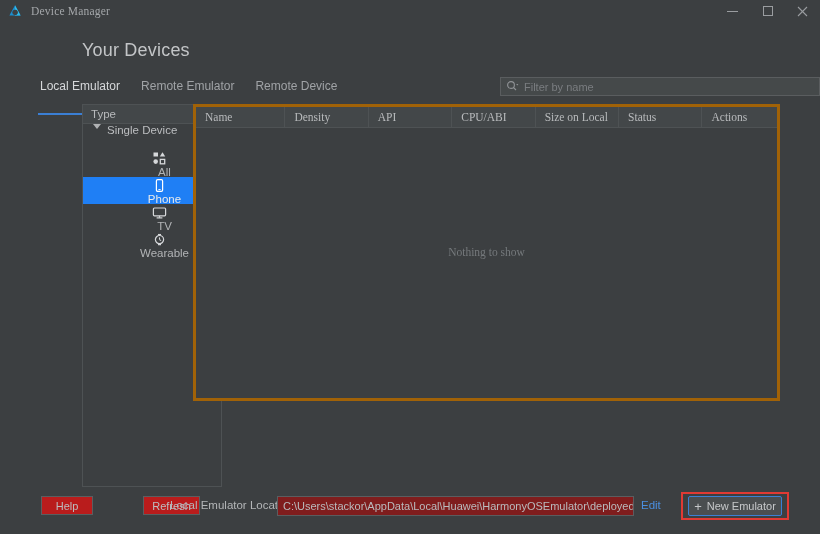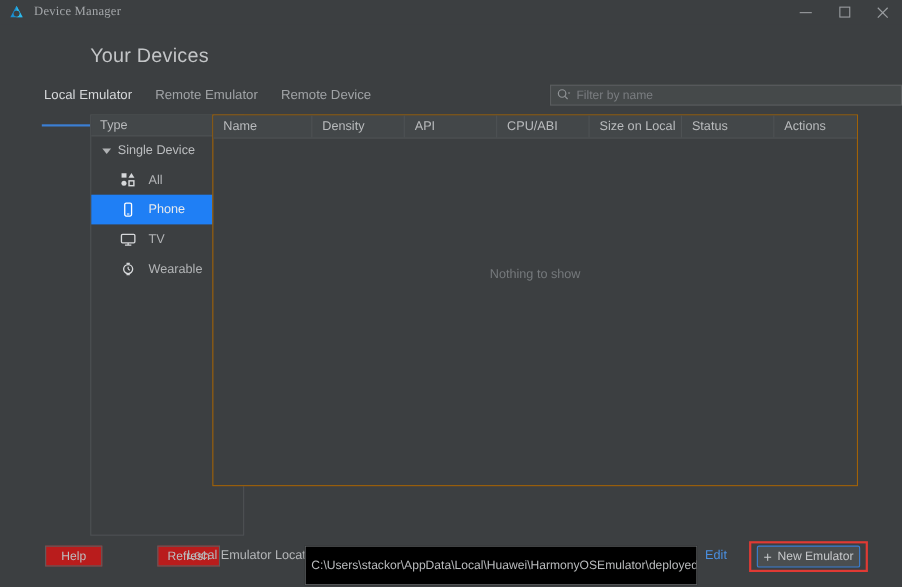--- a/index.html
+++ b/index.html
@@ -80,43 +80,43 @@
     width: 140px; height: 383px;
     background: #3c3f41; border: 1px solid #4e5254; margin-left: 43px;
   }
   .side-header {
     height: 19px; background: #434749;
     border-bottom: 1px solid #4e5254;
     display: flex; align-items: center; padding-left: 8px;
     font-size: 11.5px; color: #b8babc;
   }
   .tree-node {
-    height: 26px; display: flex; align-items: center;
+    height: 26px; display: flex; 
     padding-left: 10px; font-size: 11.5px; color: #bcbec0;
   }
   .caret {
     width: 0; height: 0; margin-right: 6px;
     border-left: 4px solid transparent; border-right: 4px solid transparent;
     border-top: 5px solid #b0b2b4;
   }
   .tree-item {
     height: 27px; display: flex; align-items: center;
-    padding-left: 25px; font-size: 11.5px; color: #b2b4b6;
+    padding-left: 25px; font-size: 11.5px; color: #b2b4b6; flex-direction: column;
   }
   .tree-item.selected { background: #1f7ff5; color: #e8eaec; }
   .ti-icon {
     width: 16px; height: 16px; margin-right: 11px; flex: none;
     display: flex; align-items: center; justify-content: center;
   }
 
   
   .table-panel {
     position: absolute; left: 193px; top: 104px;
-    width: 587px; height: 338px;
-    background: #3c3f41; border: 1px solid #a16207;
+    width: 587px; height: 297px;
+    background: #3c3f41; border: 3px solid #a16207; font-family: Liberation Serif, serif;
   }
   .thead {
     display: flex; height: 21px; background: #434749;
     border-bottom: 1px solid #4e5254;
   }
   .th {
     font-size: 11.5px; color: #b9bbbd;
     display: flex; align-items: center; padding-left: 9px;
     border-right: 1px solid #4e5254;
     overflow: hidden; white-space: nowrap;
@@ -135,22 +135,22 @@
     font-family: "Liberation Sans", sans-serif;
   }
   .footer-help { position: absolute; left: 41px; top: 496px; width: 52px; }
   .footer-refresh { position: absolute; left: 97px; top: 496px; width: 57px; margin-left: 46px; }
   .loc-label {
     position: absolute; left: 170px; top: 499px;
     font-size: 11.5px; color: #b4b6b8;
   }
   .loc-field {
     position: absolute; left: 277px; top: 496px;
-    width: 357px; height: 36px;
-    background: #000000; border: 1px solid #5a5d5f;
+    width: 357px; height: 20px;
+    background: #7f1d1d; border: 1px solid #5a5d5f;
     display: flex; align-items: center; padding-left: 5px;
     font-size: 11px; color: #b9bbbd; overflow: hidden; white-space: nowrap;
   }
   .edit-link {
     position: absolute; left: 641px; top: 499px;
     font-size: 11.5px; color: #4a8fe0;
   }
   .highlight-box {
     position: absolute; left: 681px; top: 492px;
     width: 108px; height: 28px;

